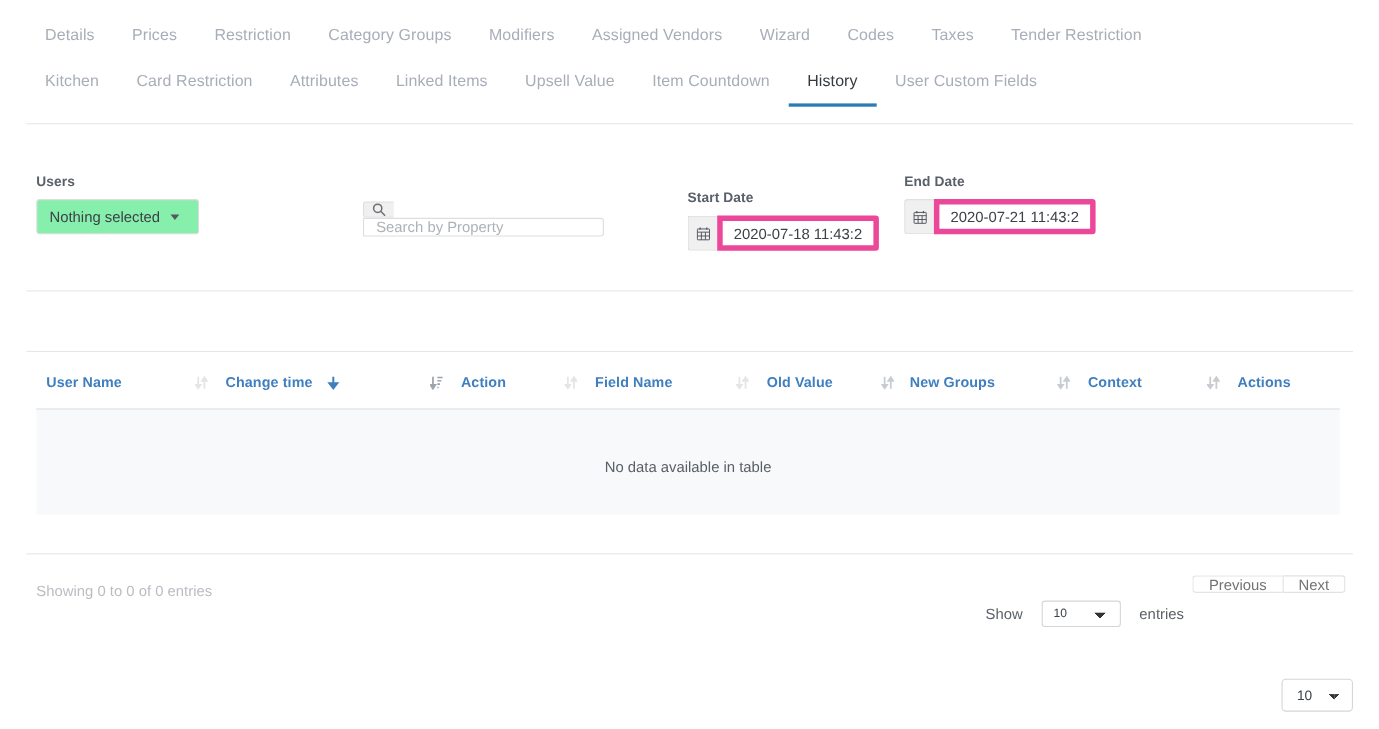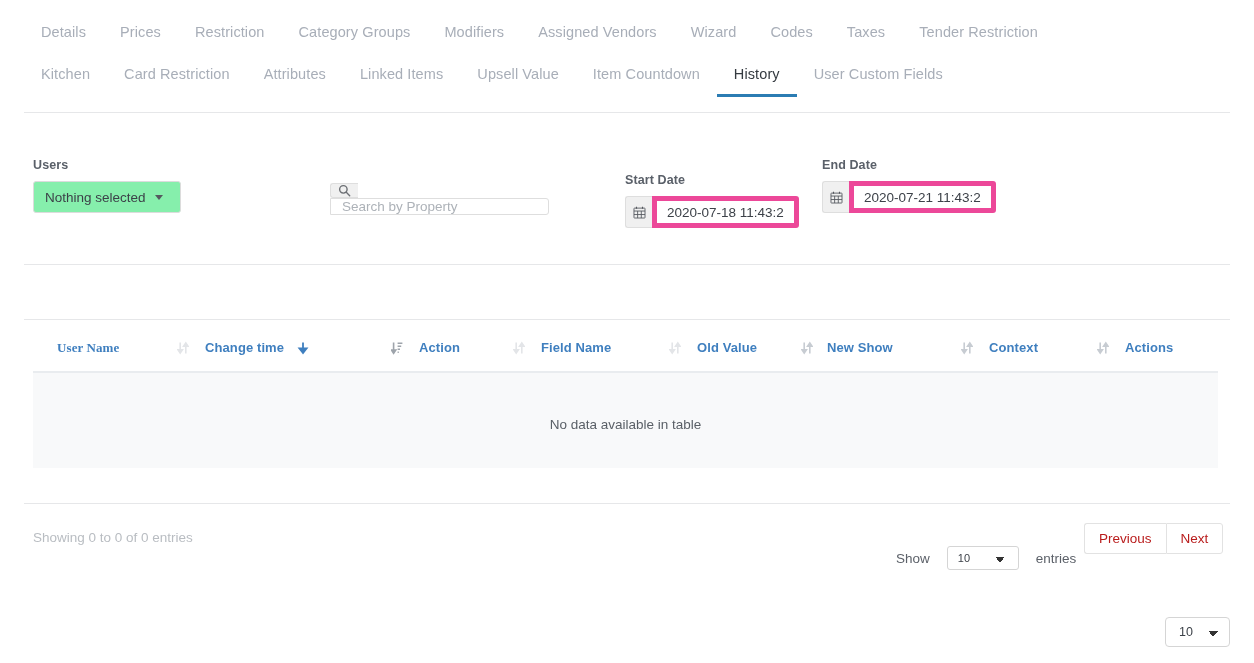--- a/index.html
+++ b/index.html
@@ -248,26 +248,26 @@
     background-size: 5px 5px, 5px 5px;
     background-repeat: no-repeat;
   }
   .pager {
     position: absolute;
     left: 1084px;
     top: 523px;
     display: flex;
   }
   .pg-btn {
-    height: 31px;
+    height: 16px;
     padding: 0 14px;
     display: flex;
     align-items: center;
     font-size: 13.5px;
-    color: #b91c1c;
+    color: #737373;
     background: #fff;
     border: 1px solid #e2e2e2;
     cursor: pointer;
   }
   .pg-btn.prev { border-radius: 3px 0 0 3px; border-right: none; }
   .pg-btn.next { border-radius: 0 3px 3px 0; }
 
   .bottom-select-wrap {
     position: absolute;
     left: 1165px;
@@ -385,21 +385,21 @@
       </div>
     </div>
   </div>
 
   <div class="divider div-1"></div>
   <div class="divider div-2"></div>
 
   <div class="table-area">
     <div class="thead">
 
-      <div class="th" style="left:24px;font-family:Liberation Serif, serif;">User Name</div>
+      <div class="th" style="left:9px;">User Name</div>
       <span class="sort-ico" style="left:144px;">
         <svg width="12" height="14" viewBox="0 0 12 14">
             <path d="M3.2 1.5 L3.2 9.5 M3.2 12 L1 8.8 L5.4 8.8 Z M8.8 12.5 L8.8 4.5 M8.8 2 L6.6 5.2 L11 5.2 Z" fill="#e3e5e8" stroke="#e3e5e8" stroke-width="1.6"></path>
           </svg>
       </span>
 
       <div class="th" style="left:172px;">Change time</div>
       <span class="sort-ico" style="left:264px;">
         <svg width="12" height="14" viewBox="0 0 12 14">
             <path d="M6 1.5 L6 8.2 M6 12 L2.4 7.4 L9.6 7.4 Z" fill="#3f7fbf" stroke="#3f7fbf" stroke-width="1.8"></path>
@@ -426,21 +426,21 @@
           </svg>
       </span>
 
       <div class="th" style="left:664px;">Old Value</div>
       <span class="sort-ico" style="left:768px;">
         <svg width="12" height="14" viewBox="0 0 12 14">
             <path d="M3.2 1.5 L3.2 9.5 M3.2 12 L1 8.8 L5.4 8.8 Z M8.8 12.5 L8.8 4.5 M8.8 2 L6.6 5.2 L11 5.2 Z" fill="#c7ccd2" stroke="#c7ccd2" stroke-width="1.6"></path>
           </svg>
       </span>
 
-      <div class="th" style="left:794px;">New Show</div>
+      <div class="th" style="left:794px;">New Groups</div>
       <span class="sort-ico" style="left:928px;">
         <svg width="12" height="14" viewBox="0 0 12 14">
             <path d="M3.2 1.5 L3.2 9.5 M3.2 12 L1 8.8 L5.4 8.8 Z M8.8 12.5 L8.8 4.5 M8.8 2 L6.6 5.2 L11 5.2 Z" fill="#c7ccd2" stroke="#c7ccd2" stroke-width="1.6"></path>
           </svg>
       </span>
 
       <div class="th" style="left:956px;">Context</div>
       <span class="sort-ico" style="left:1064px;">
         <svg width="12" height="14" viewBox="0 0 12 14">
             <path d="M3.2 1.5 L3.2 9.5 M3.2 12 L1 8.8 L5.4 8.8 Z M8.8 12.5 L8.8 4.5 M8.8 2 L6.6 5.2 L11 5.2 Z" fill="#c7ccd2" stroke="#c7ccd2" stroke-width="1.6"></path>

